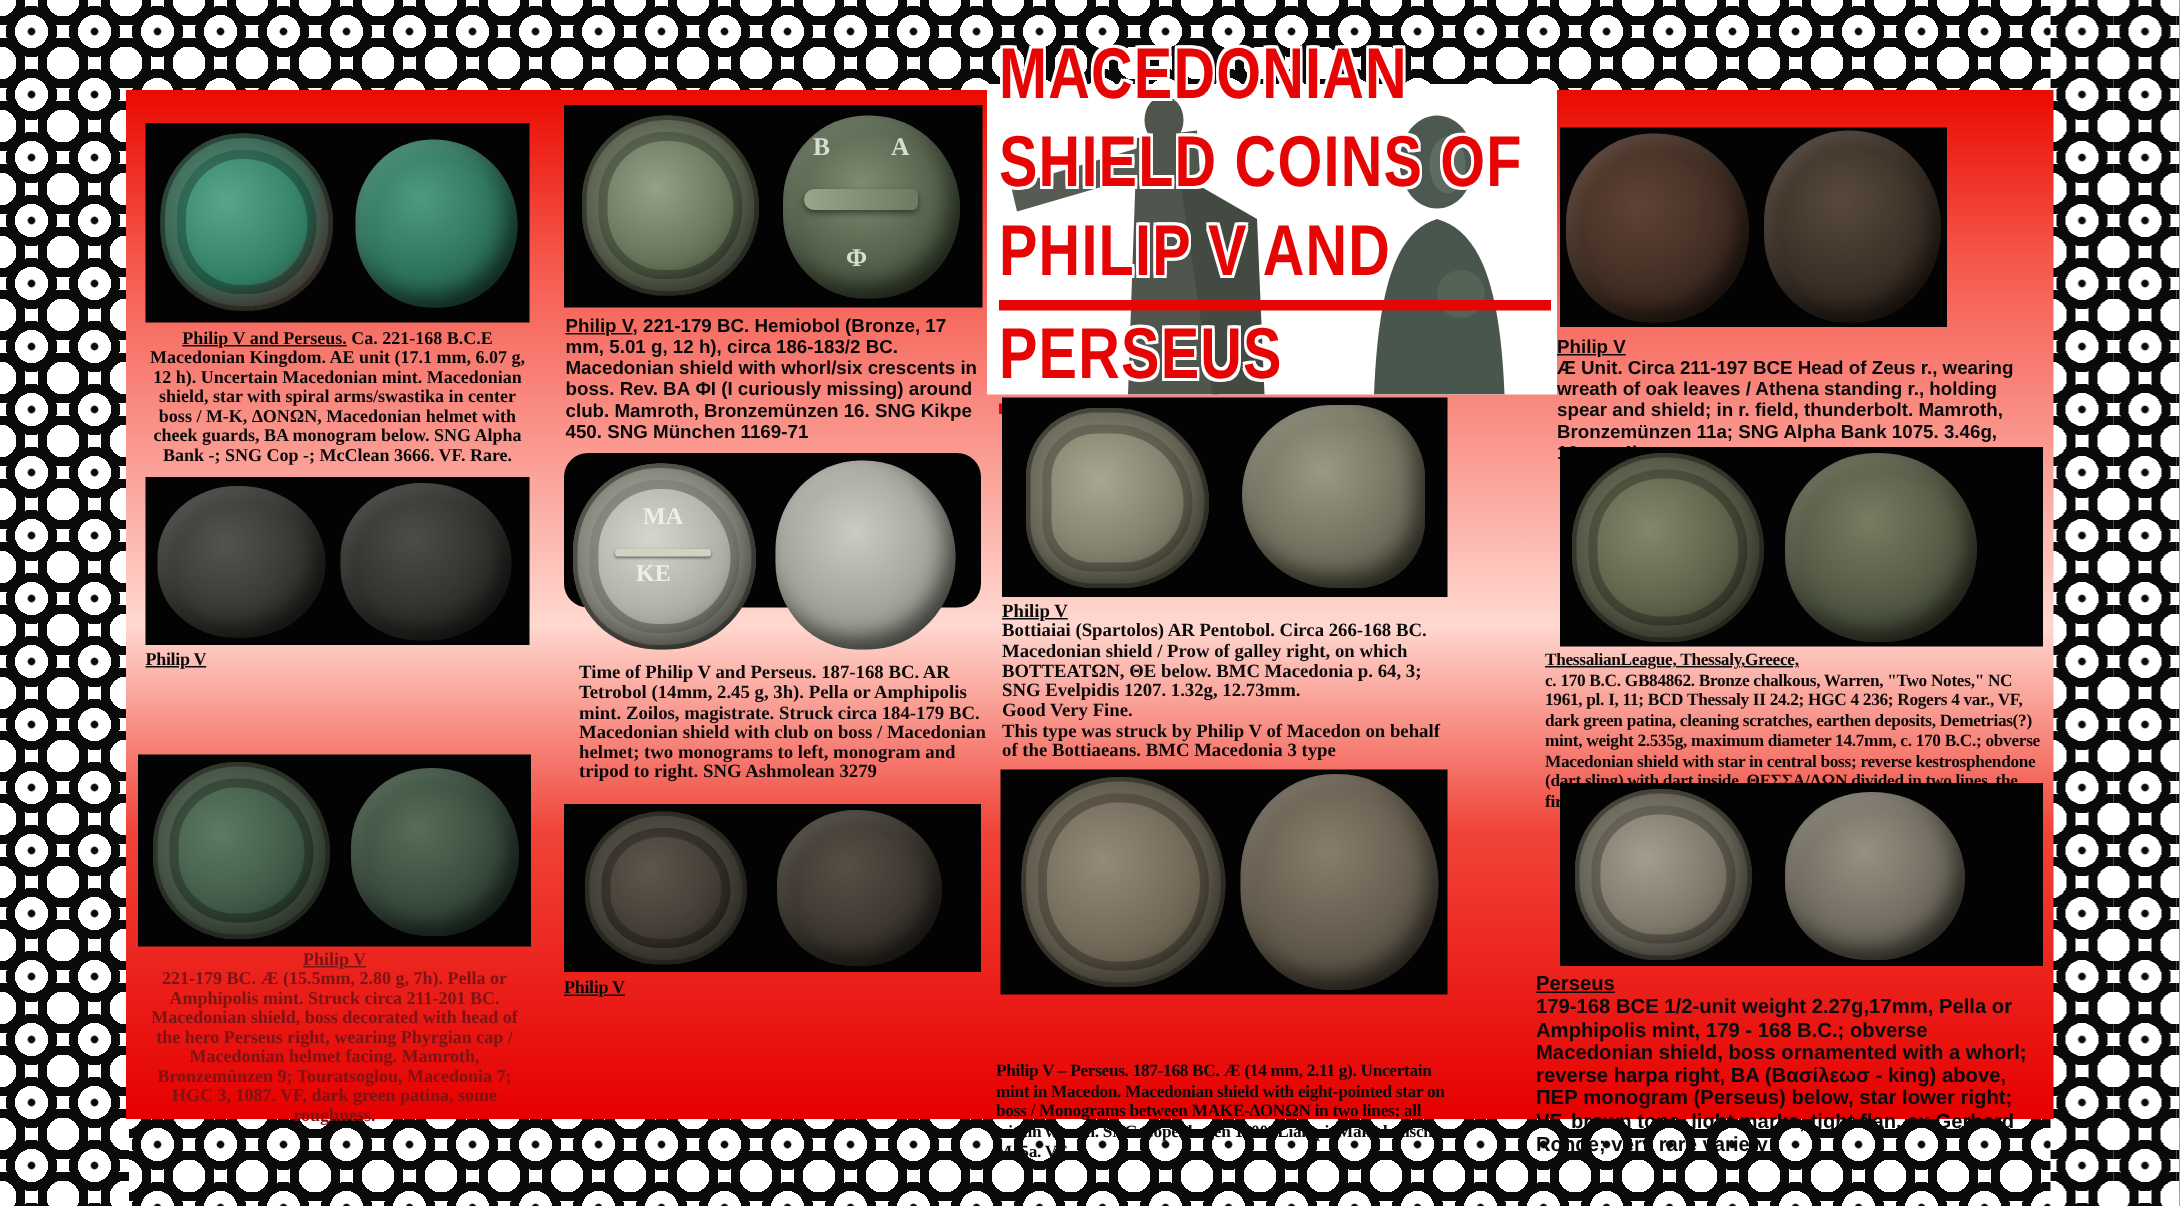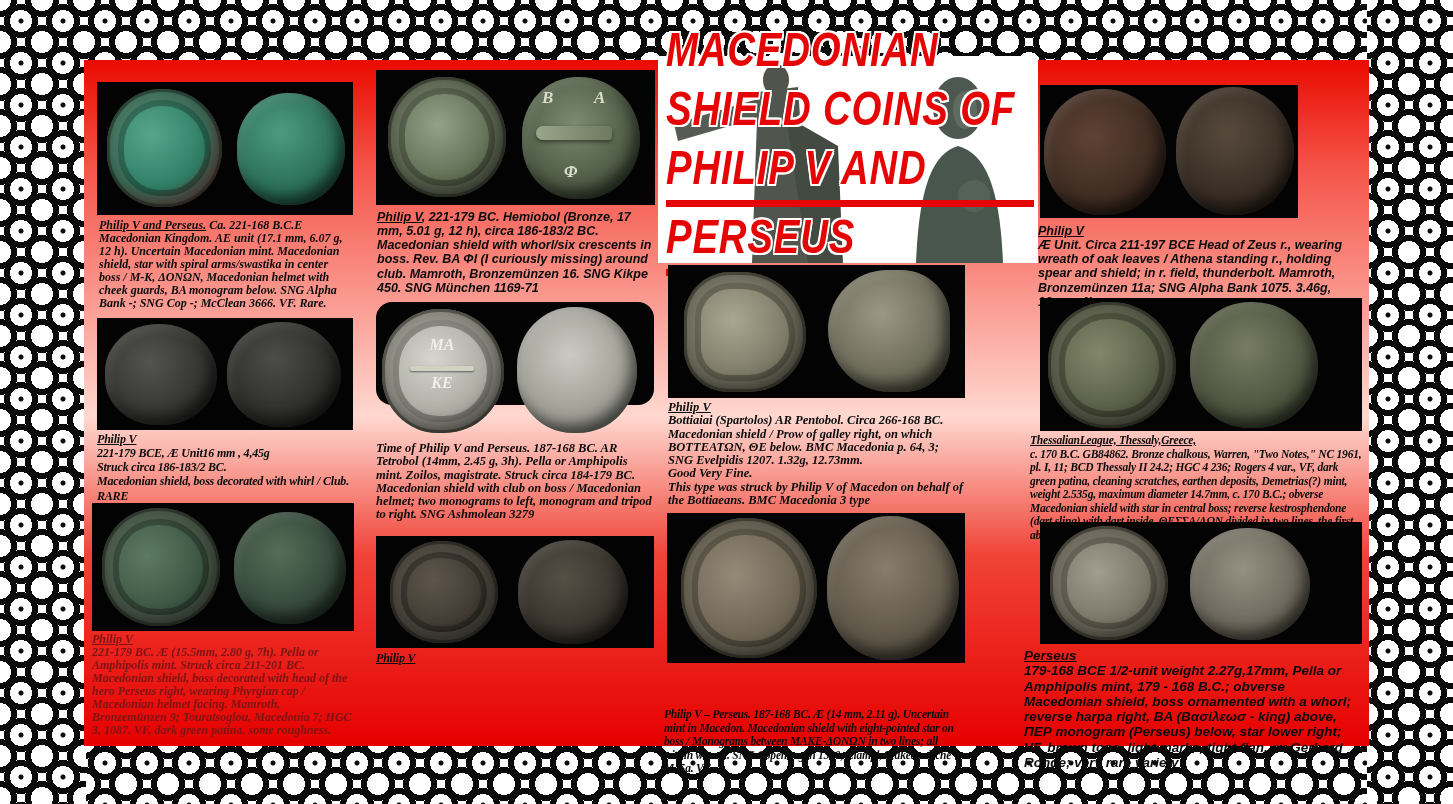--- a/index.html
+++ b/index.html
@@ -1,17 +1,17 @@
 <!DOCTYPE html>
 <html><head>
 <meta charset="utf-8">
 <style>
   html,body{margin:0;padding:0;background:#666;}
   .page{position:relative;width:1453px;height:804px;background:#5eead4;overflow:hidden;
-        font-family:"Liberation Serif",serif;font-style:italic;}
+        font-family:"Liberation Serif",serif;}
 
   
   .band{position:absolute;background-color:#fff;
     background-image:
       radial-gradient(circle at 21px 21px, rgba(0,0,0,0) 11px, #0a0a0a 11px 17px, rgba(0,0,0,0) 17px),
       radial-gradient(circle at 0px 0px,   rgba(0,0,0,0) 11px, #0a0a0a 11px 17px, rgba(0,0,0,0) 17px),
       radial-gradient(circle at 42px 0px,  rgba(0,0,0,0) 11px, #0a0a0a 11px 17px, rgba(0,0,0,0) 17px),
       radial-gradient(circle at 0px 42px,  rgba(0,0,0,0) 11px, #0a0a0a 11px 17px, rgba(0,0,0,0) 17px),
       radial-gradient(circle at 42px 42px, rgba(0,0,0,0) 11px, #0a0a0a 11px 17px, rgba(0,0,0,0) 17px),
       radial-gradient(circle at 21px 21px, #0a0a0a 2px, rgba(0,0,0,0) 3px);
@@ -44,21 +44,21 @@
                inset 0 0 0 17px rgba(10,10,5,.3), inset -5px -7px 16px rgba(0,0,0,.55);}
   .clabel{position:absolute;color:#d8ddcc;font-family:"Liberation Serif",serif;font-weight:700;}
   .club{position:absolute;height:14px;border-radius:7px 4px 4px 7px;
         background:linear-gradient(90deg,#9aa68c,#6e7a60);box-shadow:0 2px 4px rgba(0,0,0,.5);}
   .kebar{position:absolute;height:5px;background:#cfd4c2;border-radius:2px;box-shadow:0 1px 2px rgba(0,0,0,.5);}
 
   
   .tb{position:absolute;color:#0a0a0a;}
   .tb .hd{font-weight:700;text-decoration:underline;}
   .tb .bd{white-space:pre-line;}
-  .serifbold{font-family:"Liberation Serif",serif;font-weight:700;font-size:12px;line-height:1.08;}
+  .serifbold{font-family:"Liberation Serif",serif;font-weight:700;font-size:12px;line-height:1.08;text-align:center;}
   .sansbold{font-family:"Liberation Sans",sans-serif;font-weight:700;font-size:12.5px;line-height:1.13;}
   .serifmed{font-family:"Liberation Serif",serif;font-weight:700;font-size:12.5px;line-height:1.06;}
   .cond{font-family:"Liberation Serif",serif;font-weight:700;font-size:11.5px;line-height:1.18;letter-spacing:-0.2px;}
   .blockhd .hd{display:block;}
   .darkred{color:#7d1414;}
 </style>
 </head>
 <body>
 
 <div class="page">
@@ -96,23 +96,21 @@
   </div>
   <div class="tb serifbold" style="left:99px;top:219px;width:252px;">
     <span class="hd">Philip V and Perseus.</span><span class="bd"> Ca. 221-168 B.C.E Macedonian Kingdom. AE unit (17.1 mm, 6.07 g, 12 h). Uncertain Macedonian mint. Macedonian shield, star with spiral arms/swastika in center boss / M-K, ΔΟΝΩΝ, Macedonian helmet with cheek guards, BA monogram below. SNG Alpha Bank -; SNG Cop -; McClean 3666. VF. Rare.</span>
   </div>
 
   <div class="coinbox" style="left:97px;top:318px;width:256px;height:112px;">
     <div class="coin plain" style="left:8px;top:6px;width:112px;height:101px;background:radial-gradient(circle at 40% 38%,#53534f,#33332f 60%,#151513);"></div>
     <div class="coin plain" style="left:130px;top:4px;width:114px;height:105px;background:radial-gradient(circle at 42% 35%,#4c4c48,#2c2c29 62%,#121210);"></div>
   </div>
   <div class="tb cond blockhd" style="left:97px;top:432px;width:254px;font-size:12px;">
-    <span class="hd">Philip V</span><span class="bd">221-179 BCE, Æ Unit16 mm , 4,45g
-Struck circa 186-183/2 BC.
-Macedonian shield, boss decorated with whirl / Club. RARE</span>
+    <span class="hd">Philip V</span>
   </div>
 
   <div class="coinbox" style="left:92px;top:503px;width:262px;height:128px;">
     <div class="coin shield" style="left:10px;top:5px;width:118px;height:118px;background:radial-gradient(circle at 38% 40%,#5d7a62,#3b5442 58%,#1d2c22);"></div>
     <div class="coin plain" style="left:142px;top:9px;width:112px;height:112px;background:radial-gradient(circle at 40% 36%,#566d56,#34473a 60%,#182218);"></div>
   </div>
   <div class="tb serifbold blockhd darkred" style="left:92px;top:633px;width:262px;">
     <span class="hd">Philip V</span><span class="bd">221-179 BC. Æ (15.5mm, 2.80 g, 7h). Pella or Amphipolis mint. Struck circa 211-201 BC. Macedonian shield, boss decorated with head of the hero Perseus right, wearing Phyrgian cap / Macedonian helmet facing. Mamroth, Bronzemünzen 9; Touratsoglou, Macedonia 7; HGC 3, 1087. VF, dark green patina, some roughness.</span>
   </div>
 
@@ -126,23 +124,23 @@
   </div>
   <div class="tb sansbold" style="left:377px;top:210px;width:276px;">
     <span class="hd">Philip V</span><span class="bd">, 221-179 BC. Hemiobol (Bronze, 17 mm, 5.01 g, 12 h), circa 186-183/2 BC. Macedonian shield with whorl/six crescents in boss. Rev. ΒΑ ΦΙ (I curiously missing) around club. Mamroth, Bronzemünzen 16. SNG Kikpe 450. SNG München 1169-71</span>
   </div>
 
   <div class="coinbox" style="left:376px;top:302px;width:278px;height:103px;border-radius:16px;">
     <div class="coin shield" style="left:6px;top:7px;width:122px;height:124px;background:radial-gradient(circle at 42% 40%,#d6d6cf,#a9a9a0 58%,#6f6f66);"></div>
     <div class="coin plain" style="left:141px;top:5px;width:120px;height:126px;background:radial-gradient(circle at 44% 38%,#cbcbc3,#9c9c93 62%,#63635b);"></div>
     <span class="clabel" style="left:48px;top:34px;font-size:16px;color:#efefe8;text-align:center;width:36px;">ΜΑ</span>
     <div class="kebar" style="left:34px;top:64px;width:64px;"></div>
-    <span class="clabel" style="left:48px;top:72px;font-size:16px;color:#efefe8;text-align:center;width:36px;">ΚΕ</span>
+    <span class="clabel" style="left:48px;top:72px;font-size:16px;color:#efefe8;width:36px;">ΚΕ</span>
   </div>
-  <div class="tb serifmed" style="left:376px;top:442px;width:277px;">
+  <div class="tb serifmed" style="left:386px;top:442px;width:277px;">
     <span class="hd" style="text-decoration:none;">Time of Philip V and Perseus.</span><span class="bd"> 187-168 BC. AR Tetrobol (14mm, 2.45 g, 3h). Pella or Amphipolis mint. Zoilos, magistrate. Struck circa 184-179 BC. Macedonian shield with club on boss / Macedonian helmet; two monograms to left, monogram and tripod to right. SNG Ashmolean 3279</span>
   </div>
 
   <div class="coinbox" style="left:376px;top:536px;width:278px;height:112px;">
     <div class="coin shield" style="left:14px;top:5px;width:108px;height:102px;background:radial-gradient(circle at 40% 38%,#5e564c,#3d3730 60%,#1c1915);"></div>
     <div class="coin plain" style="left:142px;top:4px;width:110px;height:104px;background:radial-gradient(circle at 42% 36%,#564f46,#37322b 62%,#181511);"></div>
   </div>
   <div class="tb cond blockhd" style="left:376px;top:651px;width:278px;font-size:12px;">
     <span class="hd">Philip V</span>
   </div>

